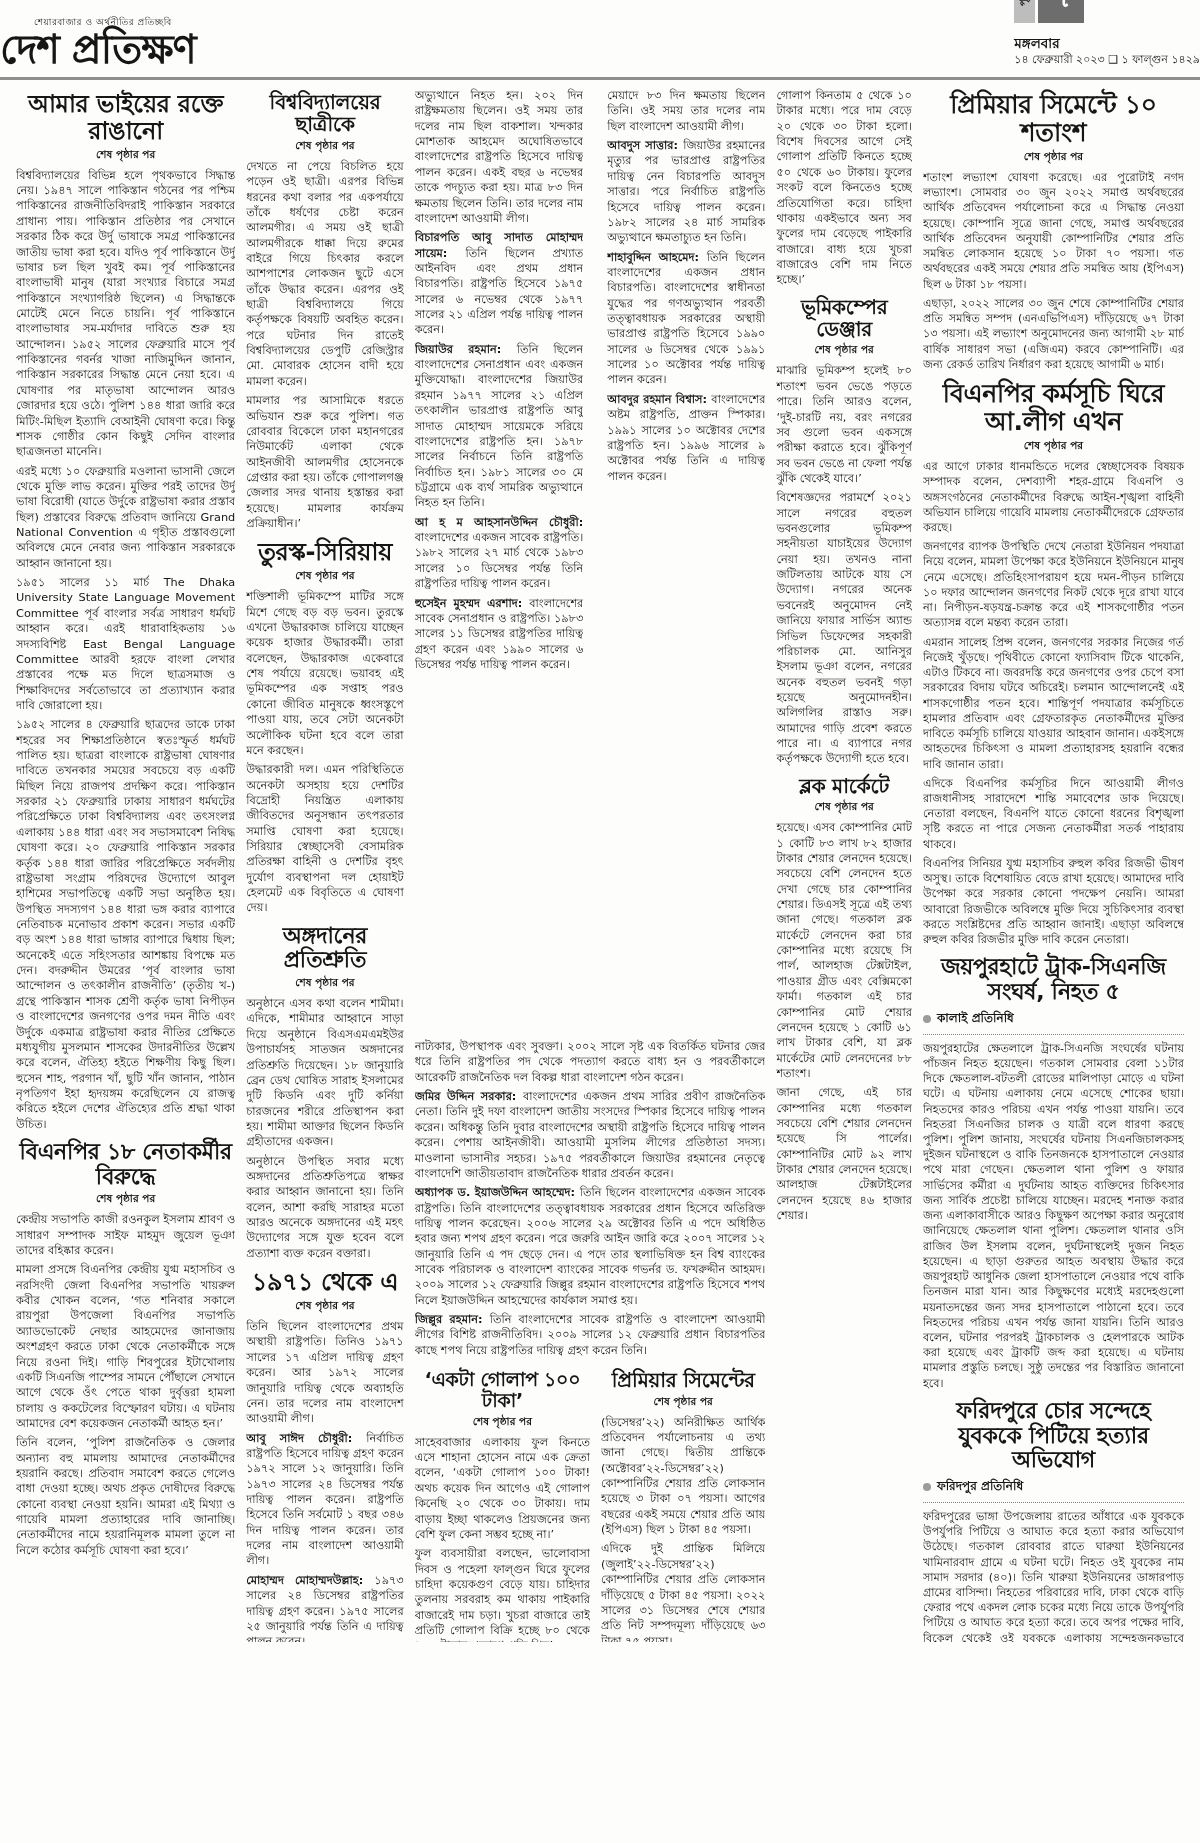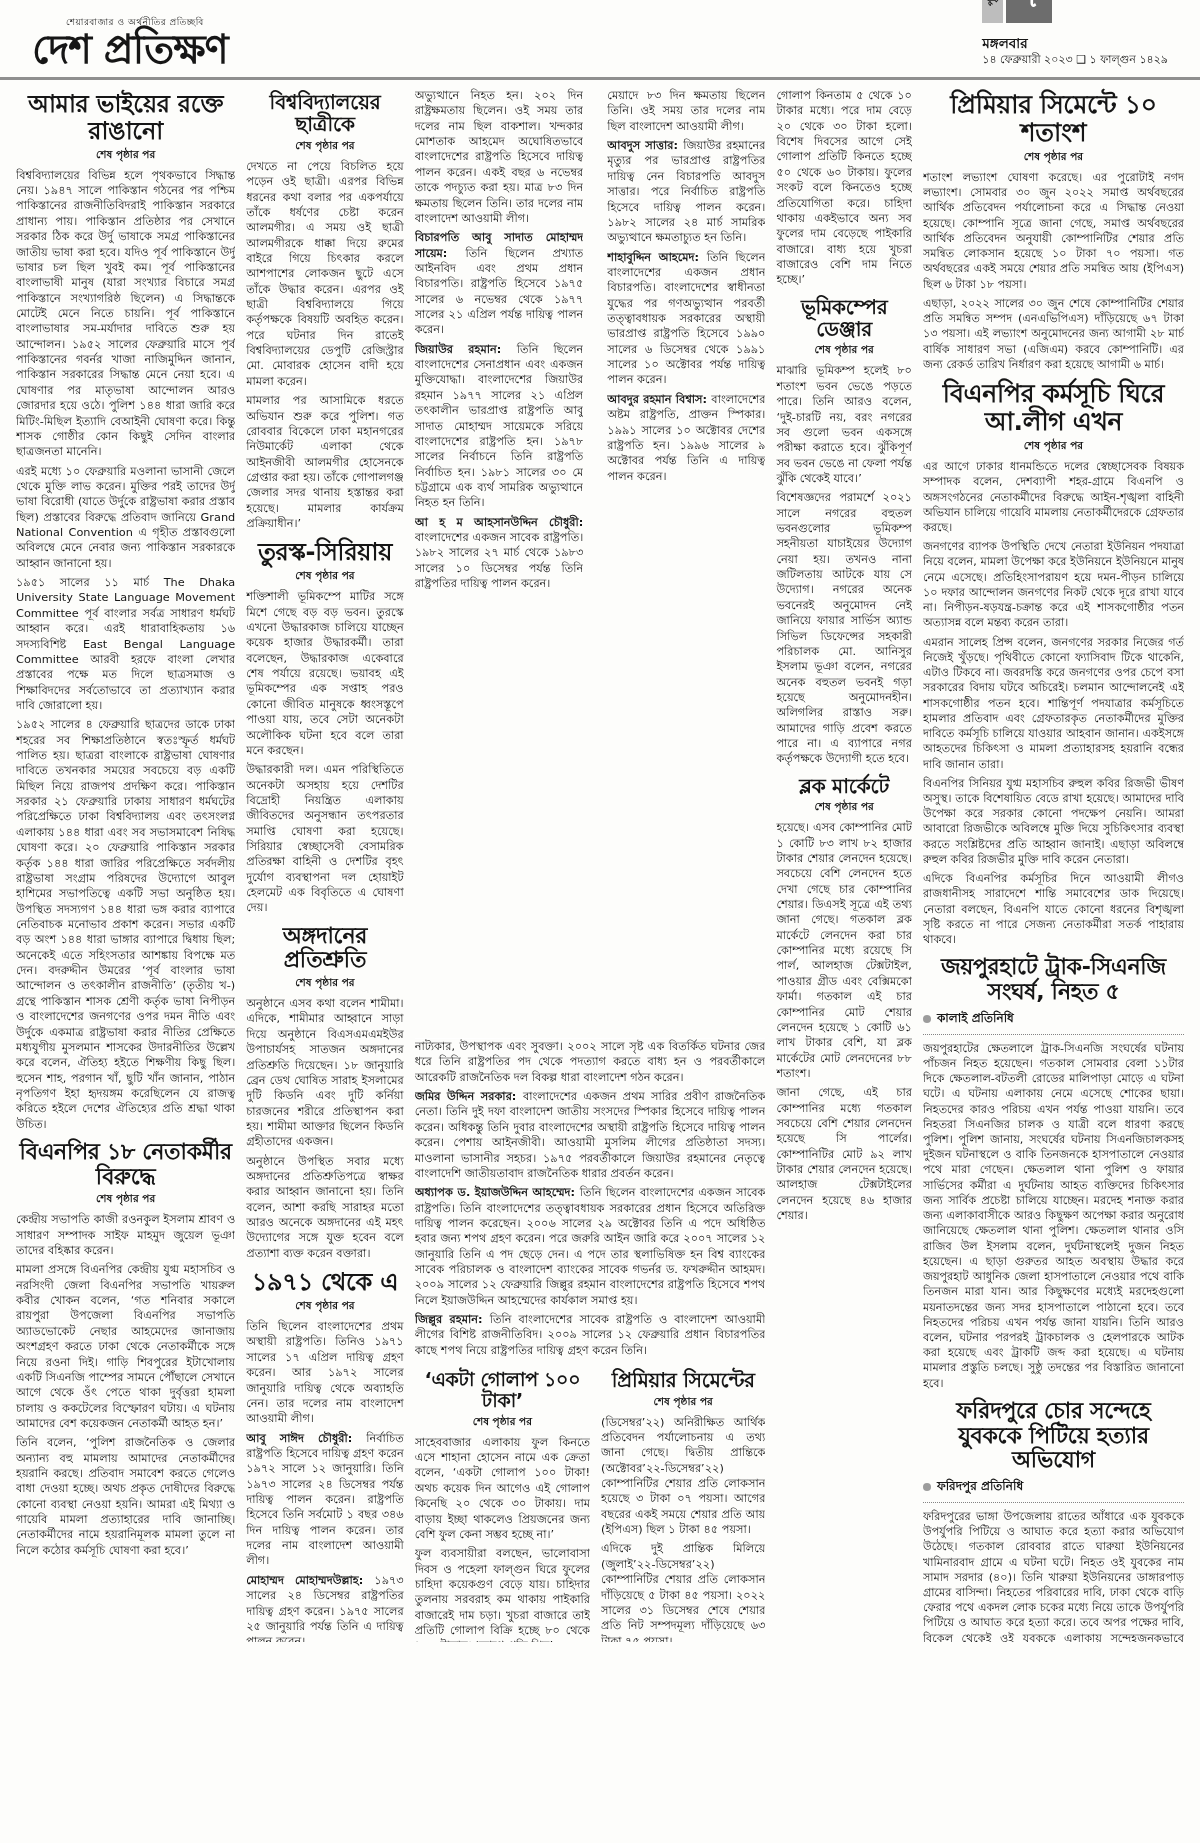--- a/index.html
+++ b/index.html
@@ -1,20 +1,20 @@
 <!DOCTYPE html>
 <html lang="bn"><head>
 <meta charset="utf-8">
 <style>
   html,body{margin:0;padding:0;background:#e8e8e4;}
   .page{width:1200px;height:1843px;margin:0 auto;background:#fdfdfb;color:#161616;
         font-family:"DejaVu Sans",sans-serif;position:relative;overflow:hidden;box-sizing:border-box;}
   
   .header{display:flex;justify-content:space-between;align-items:flex-end;
-          padding:12px 32px 8px;border-bottom:3px solid #8f8f8f;height:80px;box-sizing:border-box;}
+          padding:12px 0 8px;border-bottom:3px solid #8f8f8f;height:80px;box-sizing:border-box;}
   .masthead{display:flex;flex-direction:column;line-height:1;}
   .tagline{font-size:9px;letter-spacing:.5px;margin:0 0 2px 34px;color:#222;}
   .masthead-title{font-size:40px;font-weight:900;letter-spacing:-1px;}
   .header-right{display:flex;gap:12px;padding-bottom:2px;flex-direction:column;}
   .section-title{font-size:31px;font-weight:900;letter-spacing:-.5px;}
   .page-box{display:flex;align-items:stretch;}
   .page-word{background:#bdbdbd;color:#1c1c1c;writing-mode:vertical-rl;transform:rotate(180deg);
              font-size:10px;font-weight:700;display:flex;align-items:center;justify-content:center;
              padding:2px 2px;margin-right:3px;}
   .page-num{background:#6d6d6d;color:#fff;font-size:30px;font-weight:700;width:46px;height:50px;
@@ -118,20 +118,21 @@
         </article>
       </div>
     <div class="c34">
       <div class="c34-top">
         <div class="col sub3">
             <article class="article">
               <p>অভ্যুত্থানে নিহত হন। ২০২ দিন রাষ্ট্রক্ষমতায় ছিলেন। ওই সময় তার দলের নাম ছিল বাকশাল। খন্দকার মোশতাক আহমেদ অঘোষিতভাবে বাংলাদেশের রাষ্ট্রপতি হিসেবে দায়িত্ব পালন করেন। একই বছর ৬ নভেম্বর তাকে পদচ্যুত করা হয়। মাত্র ৮৩ দিন ক্ষমতায় ছিলেন তিনি। তার দলের নাম বাংলাদেশ আওয়ামী লীগ।</p>
               <p><span class="lead">বিচারপতি আবু সাদাত মোহাম্মদ সায়েম: </span>তিনি ছিলেন প্রখ্যাত আইনবিদ এবং প্রথম প্রধান বিচারপতি। রাষ্ট্রপতি হিসেবে ১৯৭৫ সালের ৬ নভেম্বর থেকে ১৯৭৭ সালের ২১ এপ্রিল পর্যন্ত দায়িত্ব পালন করেন।</p>
               <p><span class="lead">জিয়াউর রহমান: </span>তিনি ছিলেন বাংলাদেশের সেনাপ্রধান এবং একজন মুক্তিযোদ্ধা। বাংলাদেশের জিয়াউর রহমান ১৯৭৭ সালের ২১ এপ্রিল তৎকালীন ভারপ্রাপ্ত রাষ্ট্রপতি আবু সাদাত মোহাম্মদ সায়েমকে সরিয়ে বাংলাদেশের রাষ্ট্রপতি হন। ১৯৭৮ সালের নির্বাচনে তিনি রাষ্ট্রপতি নির্বাচিত হন। ১৯৮১ সালের ৩০ মে চট্টগ্রামে এক ব্যর্থ সামরিক অভ্যুত্থানে নিহত হন তিনি।</p>
               <p><span class="lead">আ হ ম আহসানউদ্দিন চৌধুরী: </span>বাংলাদেশের একজন সাবেক রাষ্ট্রপতি। ১৯৮২ সালের ২৭ মার্চ থেকে ১৯৮৩ সালের ১০ ডিসেম্বর পর্যন্ত তিনি রাষ্ট্রপতির দায়িত্ব পালন করেন।</p>
+              <p><span class="lead">হুসেইন মুহম্মদ এরশাদ: </span>বাংলাদেশের সাবেক সেনাপ্রধান ও রাষ্ট্রপতি। ১৯৮৩ সালের ১১ ডিসেম্বর রাষ্ট্রপতির দায়িত্ব গ্রহণ করেন এবং ১৯৯০ সালের ৬ ডিসেম্বর পর্যন্ত দায়িত্ব পালন করেন।</p>
             </article>
           </div>
         <div class="col sub4">
             <article class="article">
               <p>মেয়াদে ৮৩ দিন ক্ষমতায় ছিলেন তিনি। ওই সময় তার দলের নাম ছিল বাংলাদেশ আওয়ামী লীগ।</p>
               <p><span class="lead">আবদুস সাত্তার: </span>জিয়াউর রহমানের মৃত্যুর পর ভারপ্রাপ্ত রাষ্ট্রপতির দায়িত্ব নেন বিচারপতি আবদুস সাত্তার। পরে নির্বাচিত রাষ্ট্রপতি হিসেবে দায়িত্ব পালন করেন। ১৯৮২ সালের ২৪ মার্চ সামরিক অভ্যুত্থানে ক্ষমতাচ্যুত হন তিনি।</p>
               <p><span class="lead">শাহাবুদ্দিন আহমেদ: </span>তিনি ছিলেন বাংলাদেশের একজন প্রধান বিচারপতি। বাংলাদেশের স্বাধীনতা যুদ্ধের পর গণঅভ্যুত্থান পরবর্তী তত্ত্বাবধায়ক সরকারের অস্থায়ী ভারপ্রাপ্ত রাষ্ট্রপতি হিসেবে ১৯৯০ সালের ৬ ডিসেম্বর থেকে ১৯৯১ সালের ১০ অক্টোবর পর্যন্ত দায়িত্ব পালন করেন।</p>
               <p><span class="lead">আবদুর রহমান বিশ্বাস: </span>বাংলাদেশের অষ্টম রাষ্ট্রপতি, প্রাক্তন স্পিকার। ১৯৯১ সালের ১০ অক্টোবর দেশের রাষ্ট্রপতি হন। ১৯৯৬ সালের ৯ অক্টোবর পর্যন্ত তিনি এ দায়িত্ব পালন করেন।</p>
             </article>
           </div>
@@ -186,22 +187,22 @@
           <div class="continued">শেষ পৃষ্ঠার পর</div>
           <p>শতাংশ লভ্যাংশ ঘোষণা করেছে। এর পুরোটাই নগদ লভ্যাংশ। সোমবার ৩০ জুন ২০২২ সমাপ্ত অর্থবছরের আর্থিক প্রতিবেদন পর্যালোচনা করে এ সিদ্ধান্ত নেওয়া হয়েছে। কোম্পানি সূত্রে জানা গেছে, সমাপ্ত অর্থবছরের আর্থিক প্রতিবেদন অনুযায়ী কোম্পানিটির শেয়ার প্রতি সমন্বিত লোকসান হয়েছে ১০ টাকা ৭০ পয়সা। গত অর্থবছরের একই সময়ে শেয়ার প্রতি সমন্বিত আয় (ইপিএস) ছিল ৬ টাকা ১৮ পয়সা।</p>
           <p>এছাড়া, ২০২২ সালের ৩০ জুন শেষে কোম্পানিটির শেয়ার প্রতি সমন্বিত সম্পদ (এনএভিপিএস) দাঁড়িয়েছে ৬৭ টাকা ১৩ পয়সা। এই লভ্যাংশ অনুমোদনের জন্য আগামী ২৮ মার্চ বার্ষিক সাধারণ সভা (এজিএম) করবে কোম্পানিটি। এর জন্য রেকর্ড তারিখ নির্ধারণ করা হয়েছে আগামী ৬ মার্চ।</p>
         </article>
         <article class="article">
           <h2 class="a-title t-25">বিএনপির কর্মসূচি ঘিরে আ.লীগ এখন</h2>
           <div class="continued">শেষ পৃষ্ঠার পর</div>
           <p>এর আগে ঢাকার ধানমন্ডিতে দলের স্বেচ্ছাসেবক বিষয়ক সম্পাদক বলেন, দেশব্যাপী শহর-গ্রামে বিএনপি ও অঙ্গসংগঠনের নেতাকর্মীদের বিরুদ্ধে আইন-শৃঙ্খলা বাহিনী অভিযান চালিয়ে গায়েবি মামলায় নেতাকর্মীদেরকে গ্রেফতার করছে।</p>
           <p>জনগণের ব্যাপক উপস্থিতি দেখে নেতারা ইউনিয়ন পদযাত্রা নিয়ে বলেন, মামলা উপেক্ষা করে ইউনিয়নে ইউনিয়নে মানুষ নেমে এসেছে। প্রতিহিংসাপরায়ণ হয়ে দমন-পীড়ন চালিয়ে ১০ দফার আন্দোলন জনগণের নিকট থেকে দূরে রাখা যাবে না। নিপীড়ন-ষড়যন্ত্র-চক্রান্ত করে এই শাসকগোষ্ঠীর পতন অত্যাসন্ন বলে মন্তব্য করেন তারা।</p>
           <p>এমরান সালেহ প্রিন্স বলেন, জনগণের সরকার নিজের গর্ত নিজেই খুঁড়ছে। পৃথিবীতে কোনো ফ্যাসিবাদ টিকে থাকেনি, এটাও টিকবে না। জবরদস্তি করে জনগণের ওপর চেপে বসা সরকারের বিদায় ঘটবে অচিরেই। চলমান আন্দোলনেই এই শাসকগোষ্ঠীর পতন হবে। শান্তিপূর্ণ পদযাত্রার কর্মসূচিতে হামলার প্রতিবাদ এবং গ্রেফতারকৃত নেতাকর্মীদের মুক্তির দাবিতে কর্মসূচি চালিয়ে যাওয়ার আহবান জানান। একইসঙ্গে আহতদের চিকিৎসা ও মামলা প্রত্যাহারসহ হয়রানি বন্ধের দাবি জানান তারা।</p>
+          <p>এদিকে বিএনপির কর্মসূচির দিনে আওয়ামী লীগও রাজধানীসহ সারাদেশে শান্তি সমাবেশের ডাক দিয়েছে। নেতারা বলছেন, বিএনপি যাতে কোনো ধরনের বিশৃঙ্খলা সৃষ্টি করতে না পারে সেজন্য নেতাকর্মীরা সতর্ক পাহারায় থাকবে।</p>
           <p>বিএনপির সিনিয়র যুগ্ম মহাসচিব রুহুল কবির রিজভী ভীষণ অসুস্থ। তাকে বিশেষায়িত বেডে রাখা হয়েছে। আমাদের দাবি উপেক্ষা করে সরকার কোনো পদক্ষেপ নেয়নি। আমরা আবারো রিজভীকে অবিলম্বে মুক্তি দিয়ে সুচিকিৎসার ব্যবস্থা করতে সংশ্লিষ্টদের প্রতি আহ্বান জানাই। এছাড়া অবিলম্বে রুহুল কবির রিজভীর মুক্তি দাবি করেন নেতারা।</p>
-          <p>এদিকে বিএনপির কর্মসূচির দিনে আওয়ামী লীগও রাজধানীসহ সারাদেশে শান্তি সমাবেশের ডাক দিয়েছে। নেতারা বলছেন, বিএনপি যাতে কোনো ধরনের বিশৃঙ্খলা সৃষ্টি করতে না পারে সেজন্য নেতাকর্মীরা সতর্ক পাহারায় থাকবে।</p>
         </article>
         <article class="article">
           <h2 class="a-title t-22">জয়পুরহাটে ট্রাক-সিএনজি সংঘর্ষ, নিহত ৫</h2>
           <div class="byline">
             <span class="dot"></span>
             <span>কালাই প্রতিনিধি</span>
           </div>
           <p>জয়পুরহাটের ক্ষেতলালে ট্রাক-সিএনজি সংঘর্ষের ঘটনায় পাঁচজন নিহত হয়েছেন। গতকাল সোমবার বেলা ১১টার দিকে ক্ষেতলাল-বটতলী রোডের মালিপাড়া মোড়ে এ ঘটনা ঘটে। এ ঘটনায় এলাকায় নেমে এসেছে শোকের ছায়া। নিহতদের কারও পরিচয় এখন পর্যন্ত পাওয়া যায়নি। তবে নিহতরা সিএনজির চালক ও যাত্রী বলে ধারণা করছে পুলিশ। পুলিশ জানায়, সংঘর্ষের ঘটনায় সিএনজিচালকসহ দুইজন ঘটনাস্থলে ও বাকি তিনজনকে হাসপাতালে নেওয়ার পথে মারা গেছেন। ক্ষেতলাল থানা পুলিশ ও ফায়ার সার্ভিসের কর্মীরা এ দুর্ঘটনায় আহত ব্যক্তিদের চিকিৎসার জন্য সার্বিক প্রচেষ্টা চালিয়ে যাচ্ছেন। মরদেহ শনাক্ত করার জন্য এলাকাবাসীকে আরও কিছুক্ষণ অপেক্ষা করার অনুরোধ জানিয়েছে ক্ষেতলাল থানা পুলিশ। ক্ষেতলাল থানার ওসি রাজিব উল ইসলাম বলেন, দুর্ঘটনাস্থলেই দুজন নিহত হয়েছেন। এ ছাড়া গুরুতর আহত অবস্থায় উদ্ধার করে জয়পুরহাট আধুনিক জেলা হাসপাতালে নেওয়ার পথে বাকি তিনজন মারা যান। আর কিছুক্ষণের মধ্যেই মরদেহগুলো ময়নাতদন্তের জন্য সদর হাসপাতালে পাঠানো হবে। তবে নিহতদের পরিচয় এখন পর্যন্ত জানা যায়নি। তিনি আরও বলেন, ঘটনার পরপরই ট্রাকচালক ও হেলপারকে আটক করা হয়েছে এবং ট্রাকটি জব্দ করা হয়েছে। এ ঘটনায় মামলার প্রস্তুতি চলছে। সুষ্ঠু তদন্তের পর বিস্তারিত জানানো হবে।</p>
         </article>
         <article class="article">

